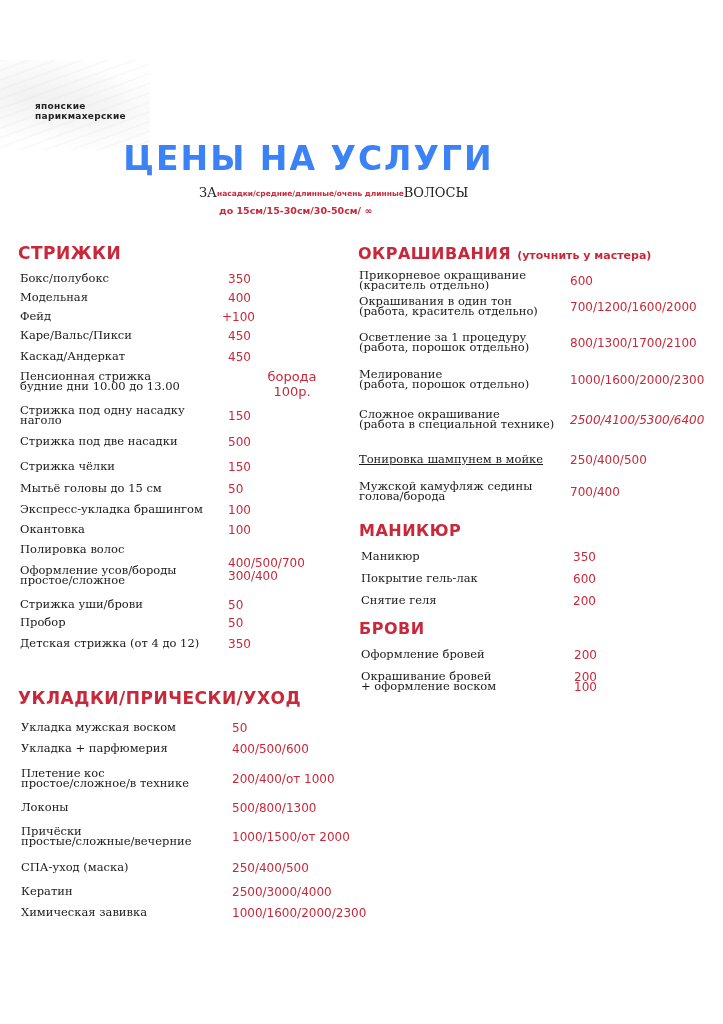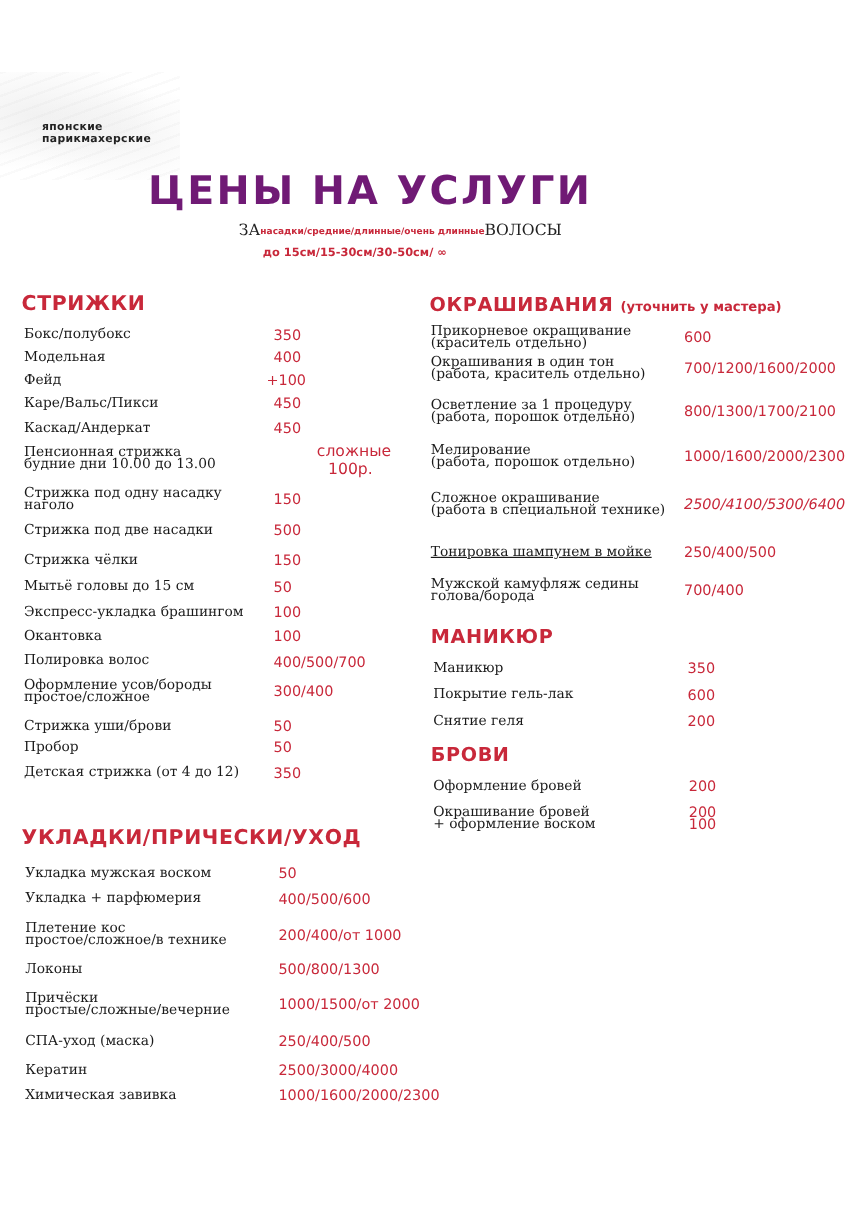--- a/index.html
+++ b/index.html
@@ -15,21 +15,21 @@
         repeating-linear-gradient(160deg, rgba(220,220,220,0.15) 0 2px, transparent 2px 9px);
     }
     .logo {
       position: absolute; left: 35px; top: 101px;
       font-family: "DejaVu Sans", sans-serif; font-weight: bold; font-size: 9px;
       line-height: 10px; letter-spacing: 0.3px; color: #222;
     }
     .title {
       position: absolute; left: 0; width: 587px; top: 139px; text-align: center;
       font-family: "DejaVu Sans", sans-serif; font-weight: bold; font-size: 33px;
-      letter-spacing: 2px; color: #701a75; padding-left: 30px; box-sizing: border-box;
+      letter-spacing: 2px; color: #3b82f6; padding-left: 30px; box-sizing: border-box;
     }
     .subtitle {
       position: absolute; left: 199px; top: 185px; white-space: nowrap;
       font-size: 13px; color: #222;
     }
     .subtitle .red {
       font-family: "DejaVu Sans", sans-serif; font-weight: bold; font-size: 7.5px;
       color: #c8283a; vertical-align: 1px;
     }
     .lengths {
@@ -116,21 +116,21 @@
     <div class="row" style="left: 20px; top: 503px;">
       <div class="name" style="white-space: pre; line-height: 13px;">Экспресс-укладка брашингом</div>
       <div class="price" style="white-space: pre; left: 208px; top: 1px; line-height: 13px;">100</div>
     </div>
     <div class="row" style="left: 20px; top: 523px;">
       <div class="name" style="white-space: pre; line-height: 13px;">Окантовка</div>
       <div class="price" style="white-space: pre; left: 208px; top: 1px; line-height: 13px;">100</div>
     </div>
     <div class="row" style="left: 20px; top: 543px;">
       <div class="name" style="white-space: pre; line-height: 13px;">Полировка волос</div>
-      <div class="price" style="white-space: pre; left: 208px; top: 3px; line-height: 13px; text-align: center;">400/500/700</div>
+      <div class="price" style="white-space: pre; left: 208px; top: 14px; line-height: 13px; text-align: center;">400/500/700</div>
     </div>
     <div class="row" style="left: 20px; top: 565px;">
       <div class="name" style="white-space: pre; line-height: 10px;">Оформление усов/бороды
 простое/сложное</div>
       <div class="price" style="white-space: pre; left: 208px; top: 5px; line-height: 13px;">300/400</div>
     </div>
     <div class="row" style="left: 20px; top: 598px;">
       <div class="name" style="white-space: pre; line-height: 13px;">Стрижка уши/брови</div>
       <div class="price" style="white-space: pre; left: 208px; top: 1px; line-height: 13px;">50</div>
     </div>
@@ -232,15 +232,15 @@
     </div>
     <div class="row" style="left: 361px; top: 671px;">
       <div class="name" style="white-space: pre; line-height: 10px;">Окрашивание бровей
 + оформление воском</div>
       <div class="price" style="white-space: pre; left: 213px; top: 1px; line-height: 10px;">200
 100</div>
     </div>
   </div>
 
 <div class="discount">
-  <div>сложные</div>
+  <div>борода</div>
   <div>100р.</div>
 </div>
 
 </body></html>

